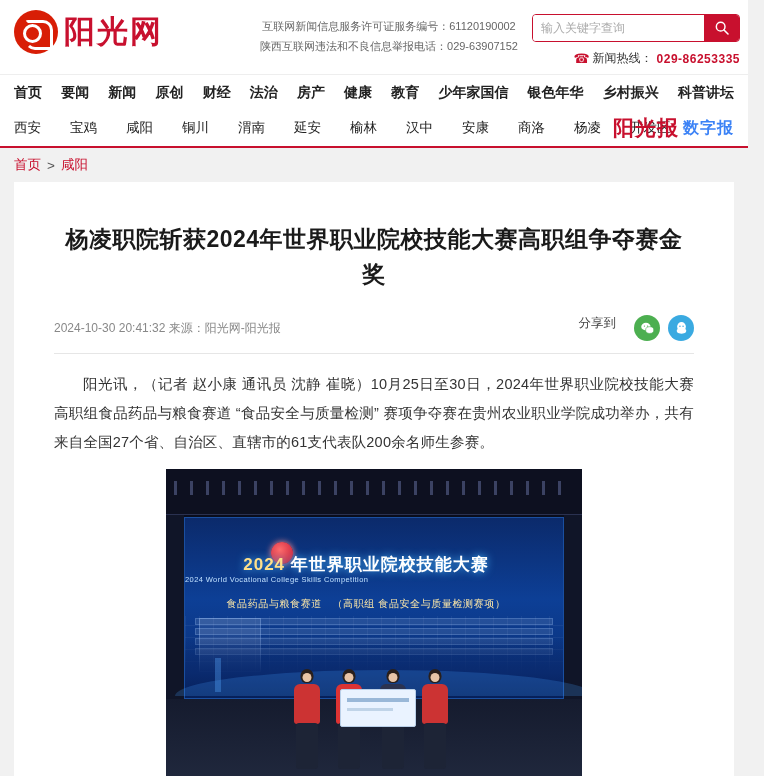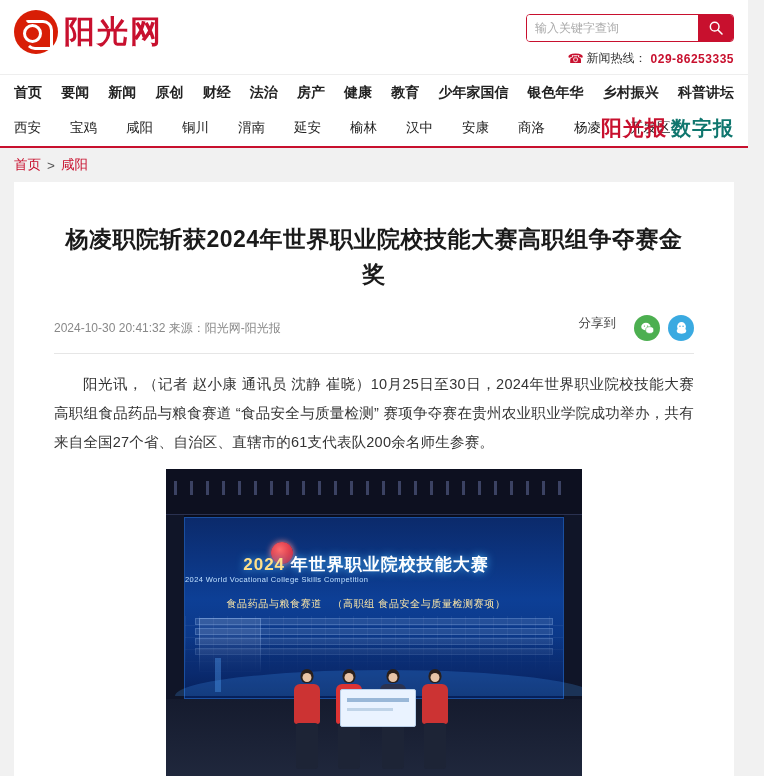--- a/index.html
+++ b/index.html
@@ -147,23 +147,23 @@
   }
   .epaper-red {
     font-family: "Liberation Serif", serif;
     color: #c8102e;
     font-weight: bold;
     font-size: 21px;
     letter-spacing: 1px;
   }
   .epaper-black {
     font-family: "Liberation Serif", serif;
-    color: #0f766e;
+    color: #3b82f6;
     font-weight: bold;
-    font-size: 20px;
+    font-size: 16px;
     margin-left: 4px;
     letter-spacing: 1px;
   }
 
   
   .breadcrumb {
     height: 34px;
     display: flex;
     align-items: center;
     padding: 0 14px;
@@ -373,20 +373,24 @@
 
 <div class="page">
 
   <div class="header">
     <div class="header-row">
       <div class="logo-block">
         <div class="logo-mark"></div>
         <div class="logo-text">阳光网</div>
       </div>
 
+      <div class="license-block">
+        <div>互联网新闻信息服务许可证服务编号：61120190002</div>
+        <div>陕西互联网违法和不良信息举报电话：029-63907152</div>
+      </div>
 
       <div class="search-block">
         <div class="search-bar">
           <input class="search-input" type="text" placeholder="输入关键字查询" style="">
           <button class="search-btn">
             <svg width="16" height="16" viewBox="0 0 24 24">
               <circle cx="10" cy="10" r="6.5" fill="none" stroke="#fff" stroke-width="2.2"></circle>
               <line x1="15" y1="15" x2="21" y2="21" stroke="#fff" stroke-width="2.4" stroke-linecap="round"></line>
             </svg>
           </button>

